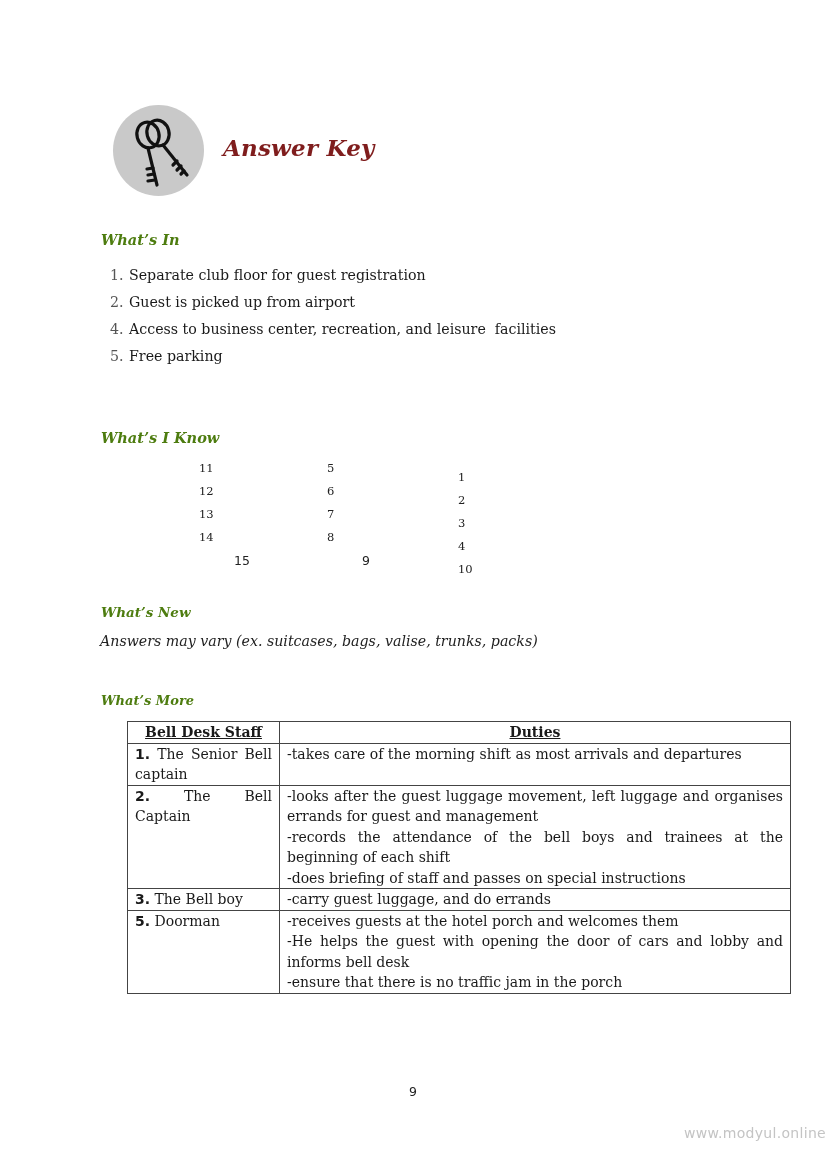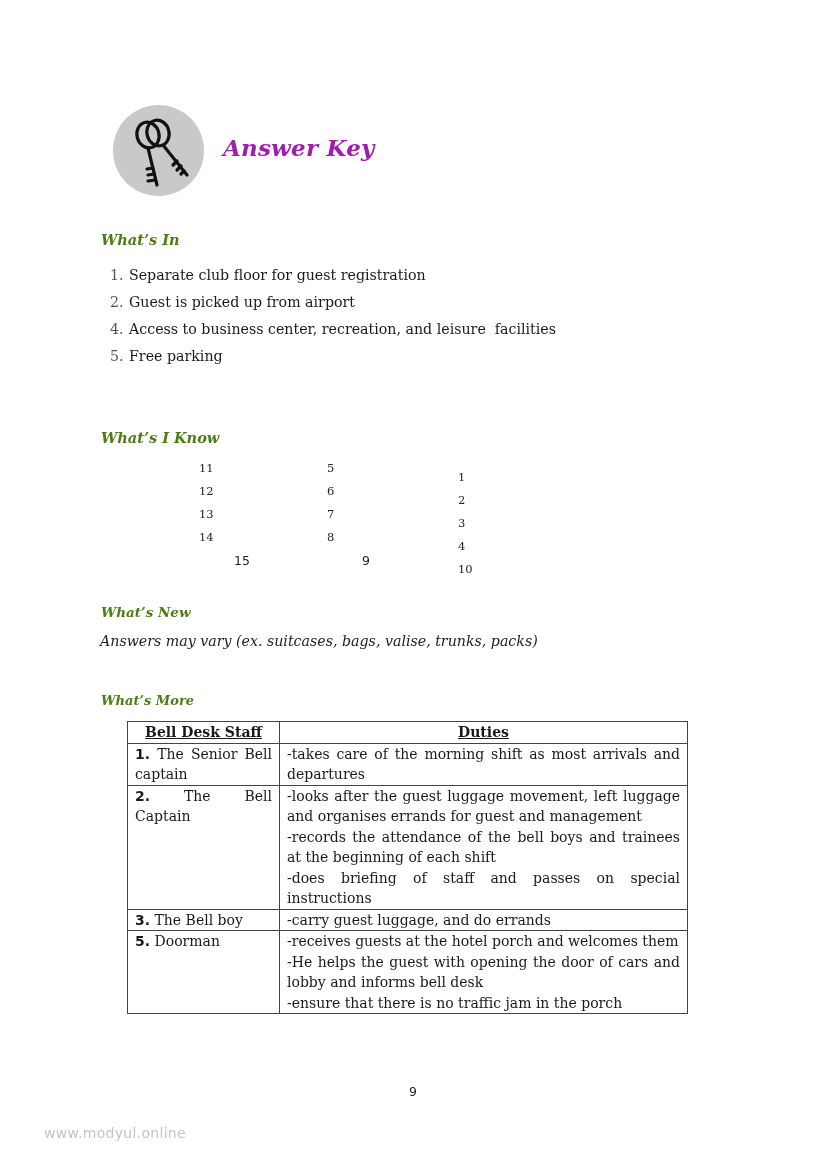--- a/index.html
+++ b/index.html
@@ -29,21 +29,21 @@
     }
     .key-icon svg { position: absolute; left: 0; top: 0; }
     .main-title {
       position: absolute;
       left: 223px;
       top: 134px;
       font-family: "DejaVu Serif", serif;
       font-weight: bold;
       font-style: italic;
       font-size: 23px;
-      color: #a21caf;
+      color: #7f1d1d;
       letter-spacing: 0.2px;
     }
 
     
     .section-heading {
       position: absolute;
       left: 101px;
       font-family: "DejaVu Serif", serif;
       font-weight: bold;
       font-style: italic;
@@ -83,21 +83,21 @@
       font-style: italic;
       font-size: 14.2px;
       color: #222;
     }
 
     
     table.duties {
       position: absolute;
       left: 127px;
       top: 721px;
-      width: 561px;
+      width: 664px;
       border-collapse: collapse;
       font-size: 14px;
       line-height: 20.5px;
       color: #1a1a1a;
     }
     table.duties th, table.duties td {
       border: 1px solid #444;
       vertical-align: top;
       padding: 0 7px;
     }
@@ -120,26 +120,25 @@
       top: 1084px;
       text-align: center;
       font-family: "DejaVu Sans", sans-serif;
       font-size: 12.5px;
       color: #222;
     }
     .watermark {
       position: absolute;
       left: 0; right: 0;
       top: 1125px;
-      text-align: left;
+      text-align: right;
       font-family: "DejaVu Sans", sans-serif;
       font-size: 14px;
       color: #c4c4c4;
       letter-spacing: 0.3px;
-      margin-left: 44px;
     }
   </style>
 </head>
 <body>
 
 <div class="page">
 
   <div class="key-icon">
     <svg width="91" height="91" viewBox="0 0 91 91" xmlns="http://www.w3.org/2000/svg">
       <g fill="none" stroke="#111" stroke-width="3.2" stroke-linecap="round">

